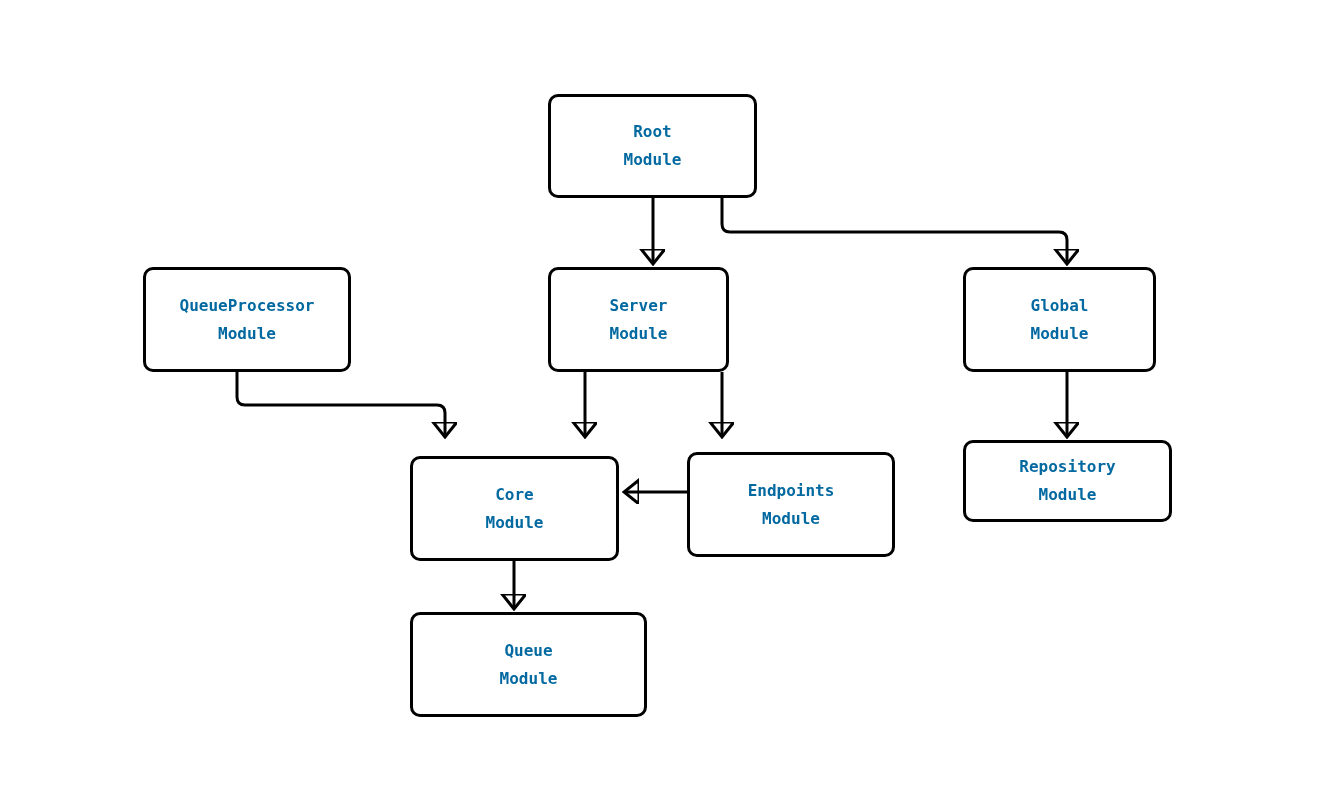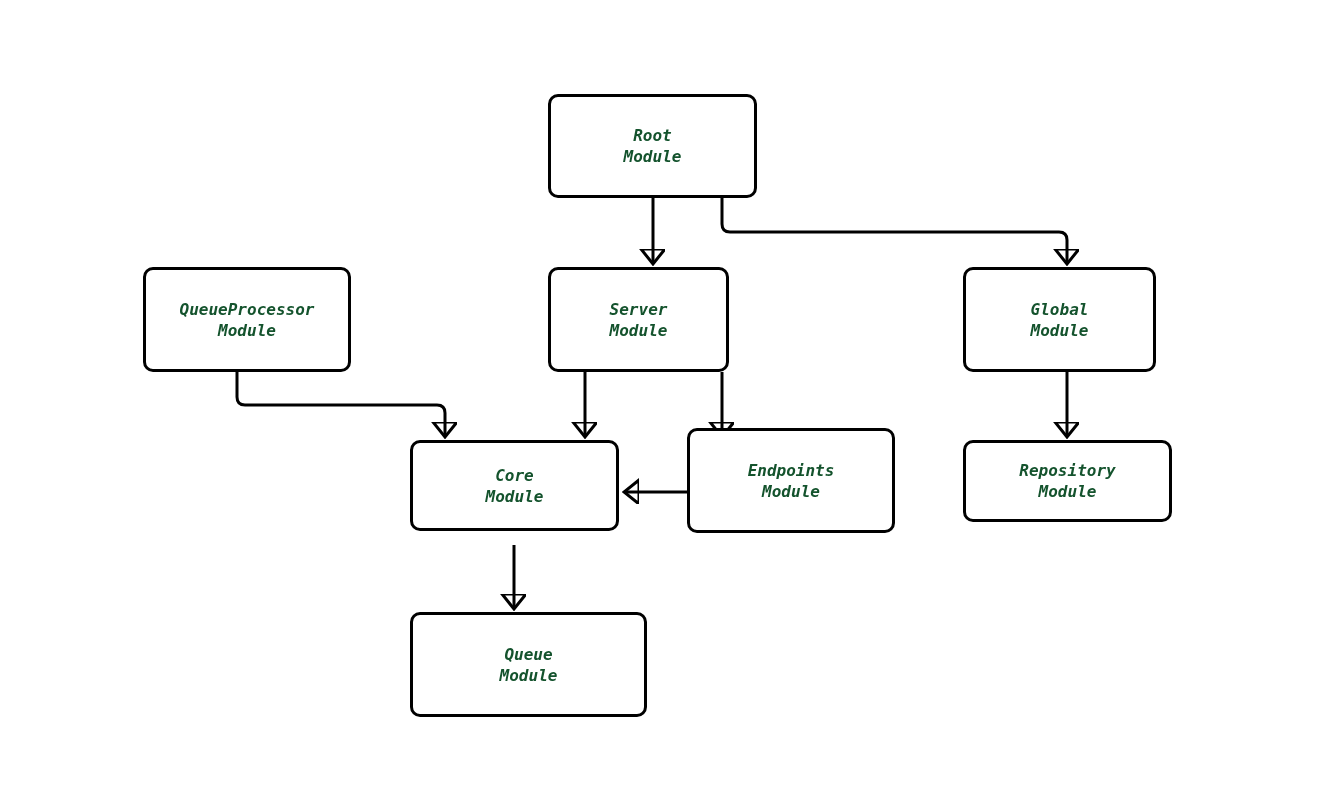--- a/index.html
+++ b/index.html
@@ -35,24 +35,23 @@
     border: 3px solid #000000;
     border-radius: 10px;
     display: flex;
     align-items: center;
     justify-content: center;
     text-align: center;
   }
   .node .label {
     font-weight: bold;
     font-size: 16px;
-    line-height: 21px;
-    color: #14532d;
+    line-height: 28px;
+    color: #0369a1;
     white-space: pre-line;
-    font-style: italic;
   }
 </style>
 </head>
 <body>
 
 <div class="canvas">
 
   <svg class="edges" width="1337" height="809" viewBox="0 0 1337 809" xmlns="http://www.w3.org/2000/svg">
     <defs>
       <marker id="arrow" markerUnits="userSpaceOnUse" markerWidth="17" markerHeight="26" refX="15" refY="12" orient="auto">
@@ -82,26 +81,26 @@
   <div class="node" style="left:548px; top:267px; width:181px; height:105px">
     <span class="label">Server
 Module</span>
   </div>
 
   <div class="node" style="left:963px; top:267px; width:193px; height:105px">
     <span class="label">Global
 Module</span>
   </div>
 
-  <div class="node" style="left:410px; top:440px; width:209px; height:91px">
+  <div class="node" style="left:410px; top:456px; width:209px; height:105px">
     <span class="label">Core
 Module</span>
   </div>
 
-  <div class="node" style="left:687px; top:428px; width:208px; height:105px">
+  <div class="node" style="left:687px; top:452px; width:208px; height:105px">
     <span class="label">Endpoints
 Module</span>
   </div>
 
   <div class="node" style="left:963px; top:440px; width:209px; height:82px">
     <span class="label">Repository
 Module</span>
   </div>
 
   <div class="node" style="left:410px; top:612px; width:237px; height:105px">

